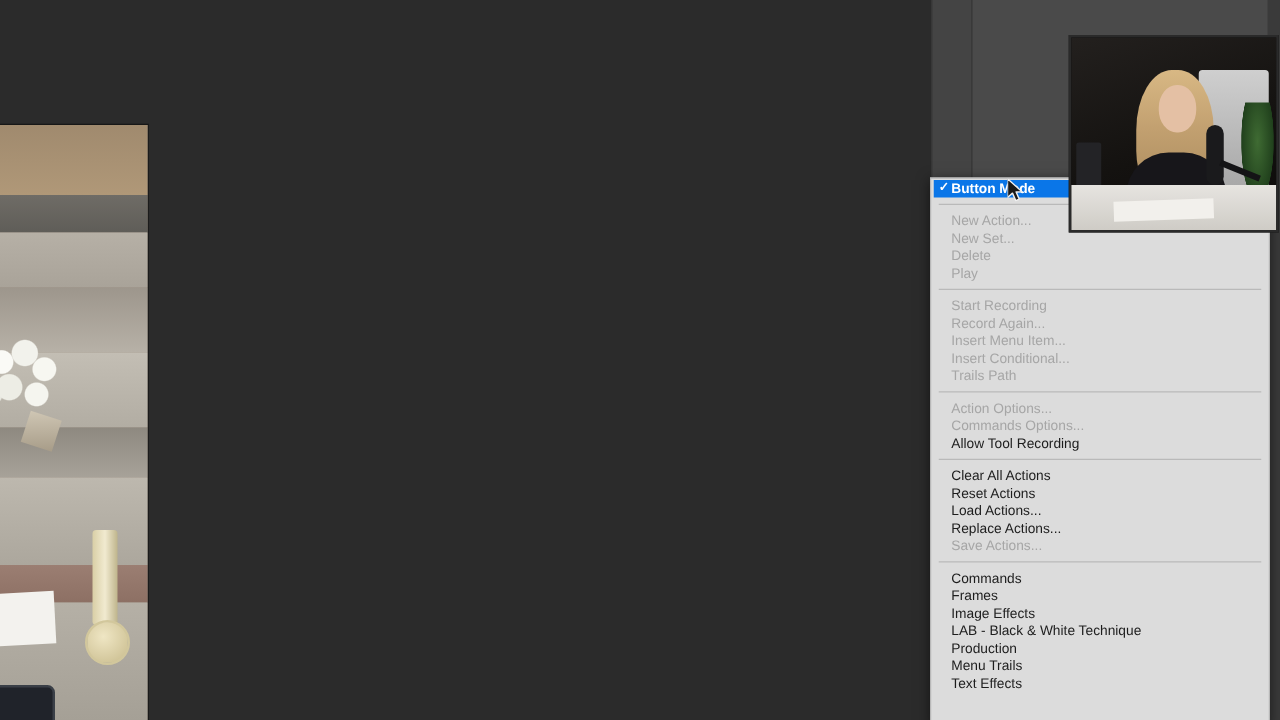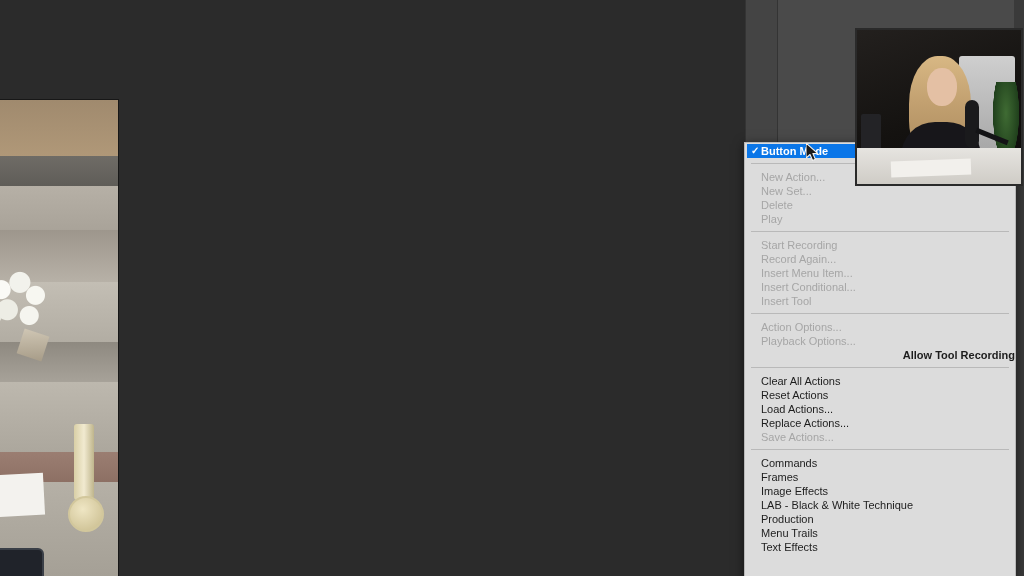--- a/index.html
+++ b/index.html
@@ -149,21 +149,21 @@
   .menu-item {
     position: relative;
     height: 14px;
     line-height: 14px;
     font-size: 11px;
     color: #1d1d1d;
     padding-left: 16px;
     white-space: nowrap;
   }
   .menu-item.disabled { color: #a6a6a6; }
-  .menu-item.bold { font-weight: bold; text-align: right; }
+  .menu-item.bold { font-weight: normal; }
   .menu-item.selected {
     background: #0a76e8;
     color: #ffffff;
     font-weight: bold;
     margin: 0 2px;
     padding-left: 14px;
   }
   .menu-item .check {
     position: absolute;
     left: 4px;
@@ -313,26 +313,26 @@
         <div class="menu-item disabled"><span>New Set...</span></div>
         <div class="menu-item disabled"><span>Delete</span></div>
         <div class="menu-item disabled"><span>Play</span></div>
       </div>
       <div class="menu-sep"></div>
       <div class="menu-group">
         <div class="menu-item disabled"><span>Start Recording</span></div>
         <div class="menu-item disabled"><span>Record Again...</span></div>
         <div class="menu-item disabled"><span>Insert Menu Item...</span></div>
         <div class="menu-item disabled"><span>Insert Conditional...</span></div>
-        <div class="menu-item disabled"><span>Insert Tool</span></div>
+        <div class="menu-item disabled"><span>Trails Path</span></div>
       </div>
       <div class="menu-sep"></div>
       <div class="menu-group">
         <div class="menu-item disabled"><span>Action Options...</span></div>
-        <div class="menu-item disabled"><span>Playback Options...</span></div>
+        <div class="menu-item disabled"><span>Commands Options...</span></div>
         <div class="menu-item bold"><span>Allow Tool Recording</span></div>
       </div>
       <div class="menu-sep"></div>
       <div class="menu-group">
         <div class="menu-item"><span>Clear All Actions</span></div>
         <div class="menu-item"><span>Reset Actions</span></div>
         <div class="menu-item"><span>Load Actions...</span></div>
         <div class="menu-item"><span>Replace Actions...</span></div>
         <div class="menu-item disabled"><span>Save Actions...</span></div>
       </div>

